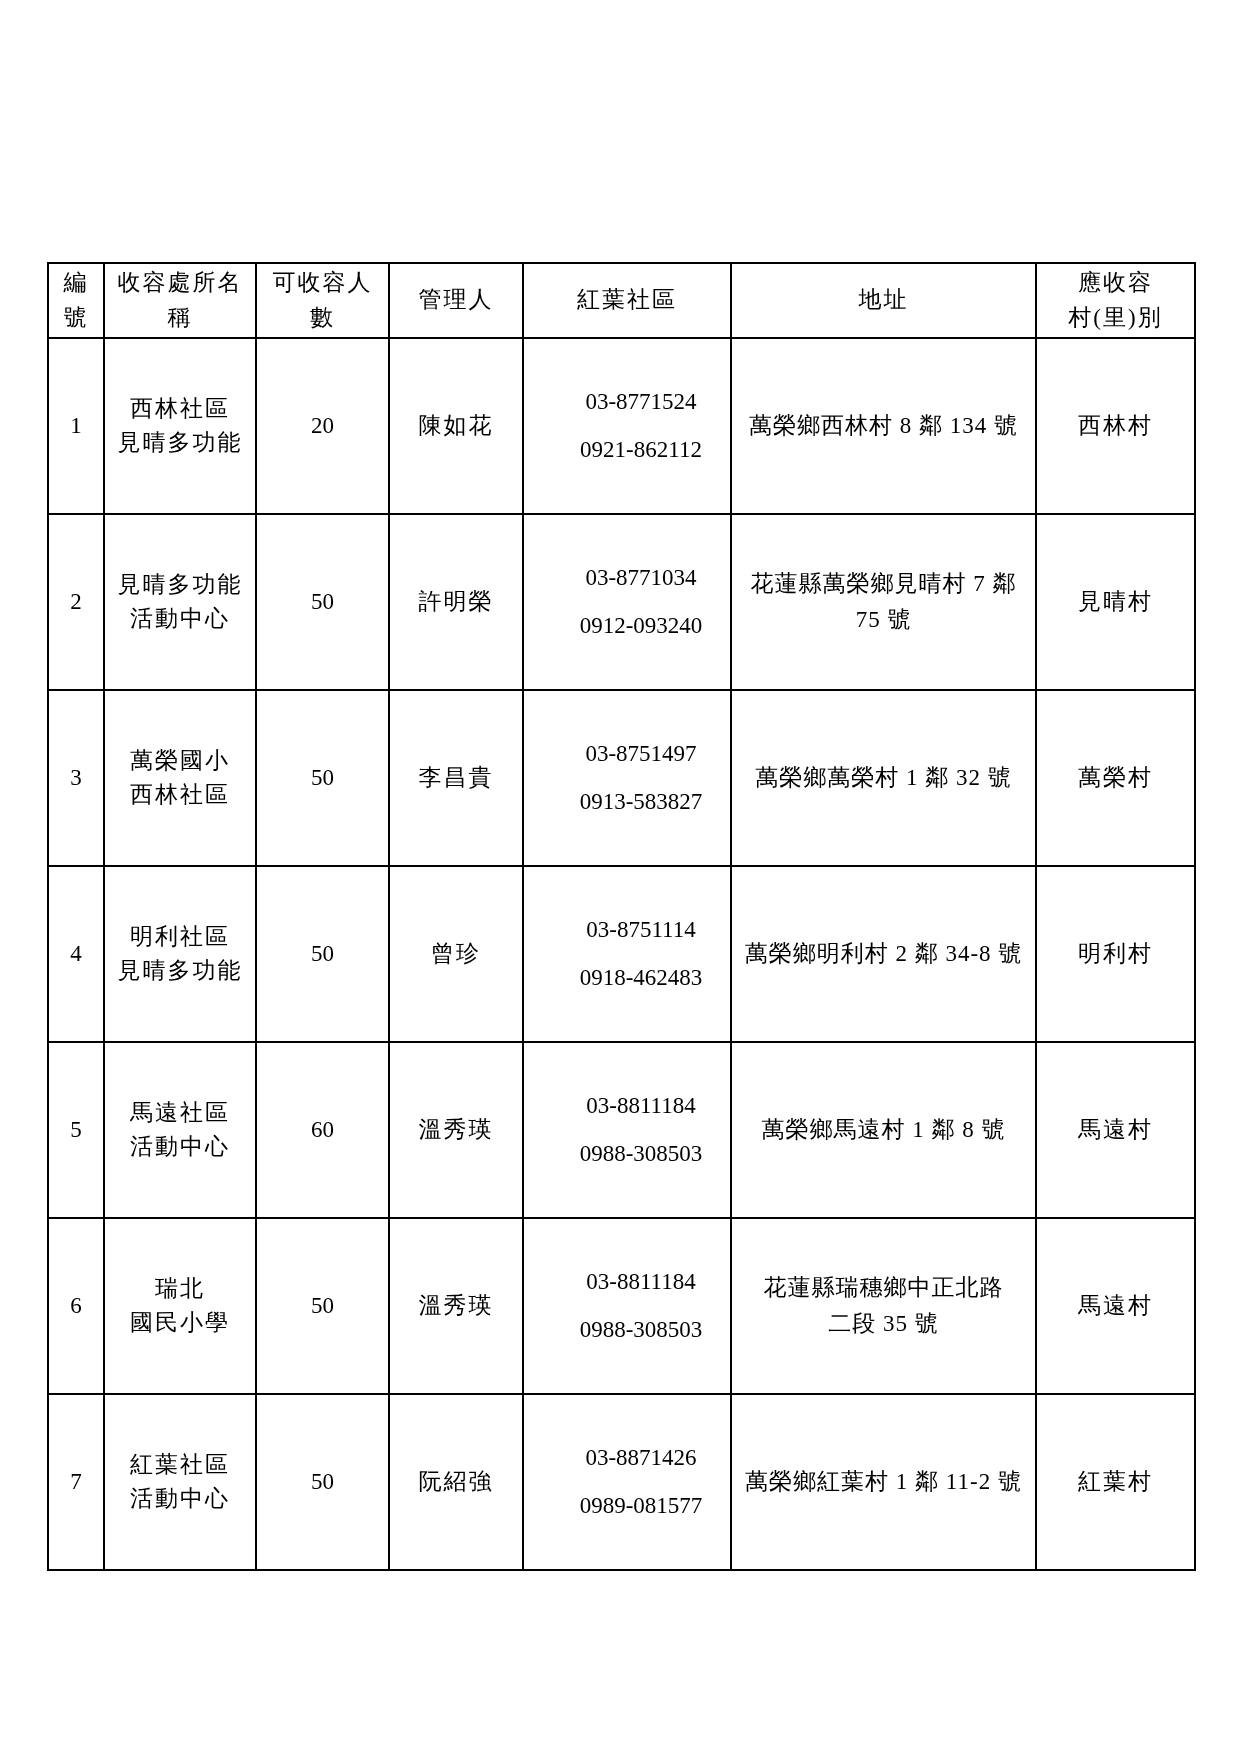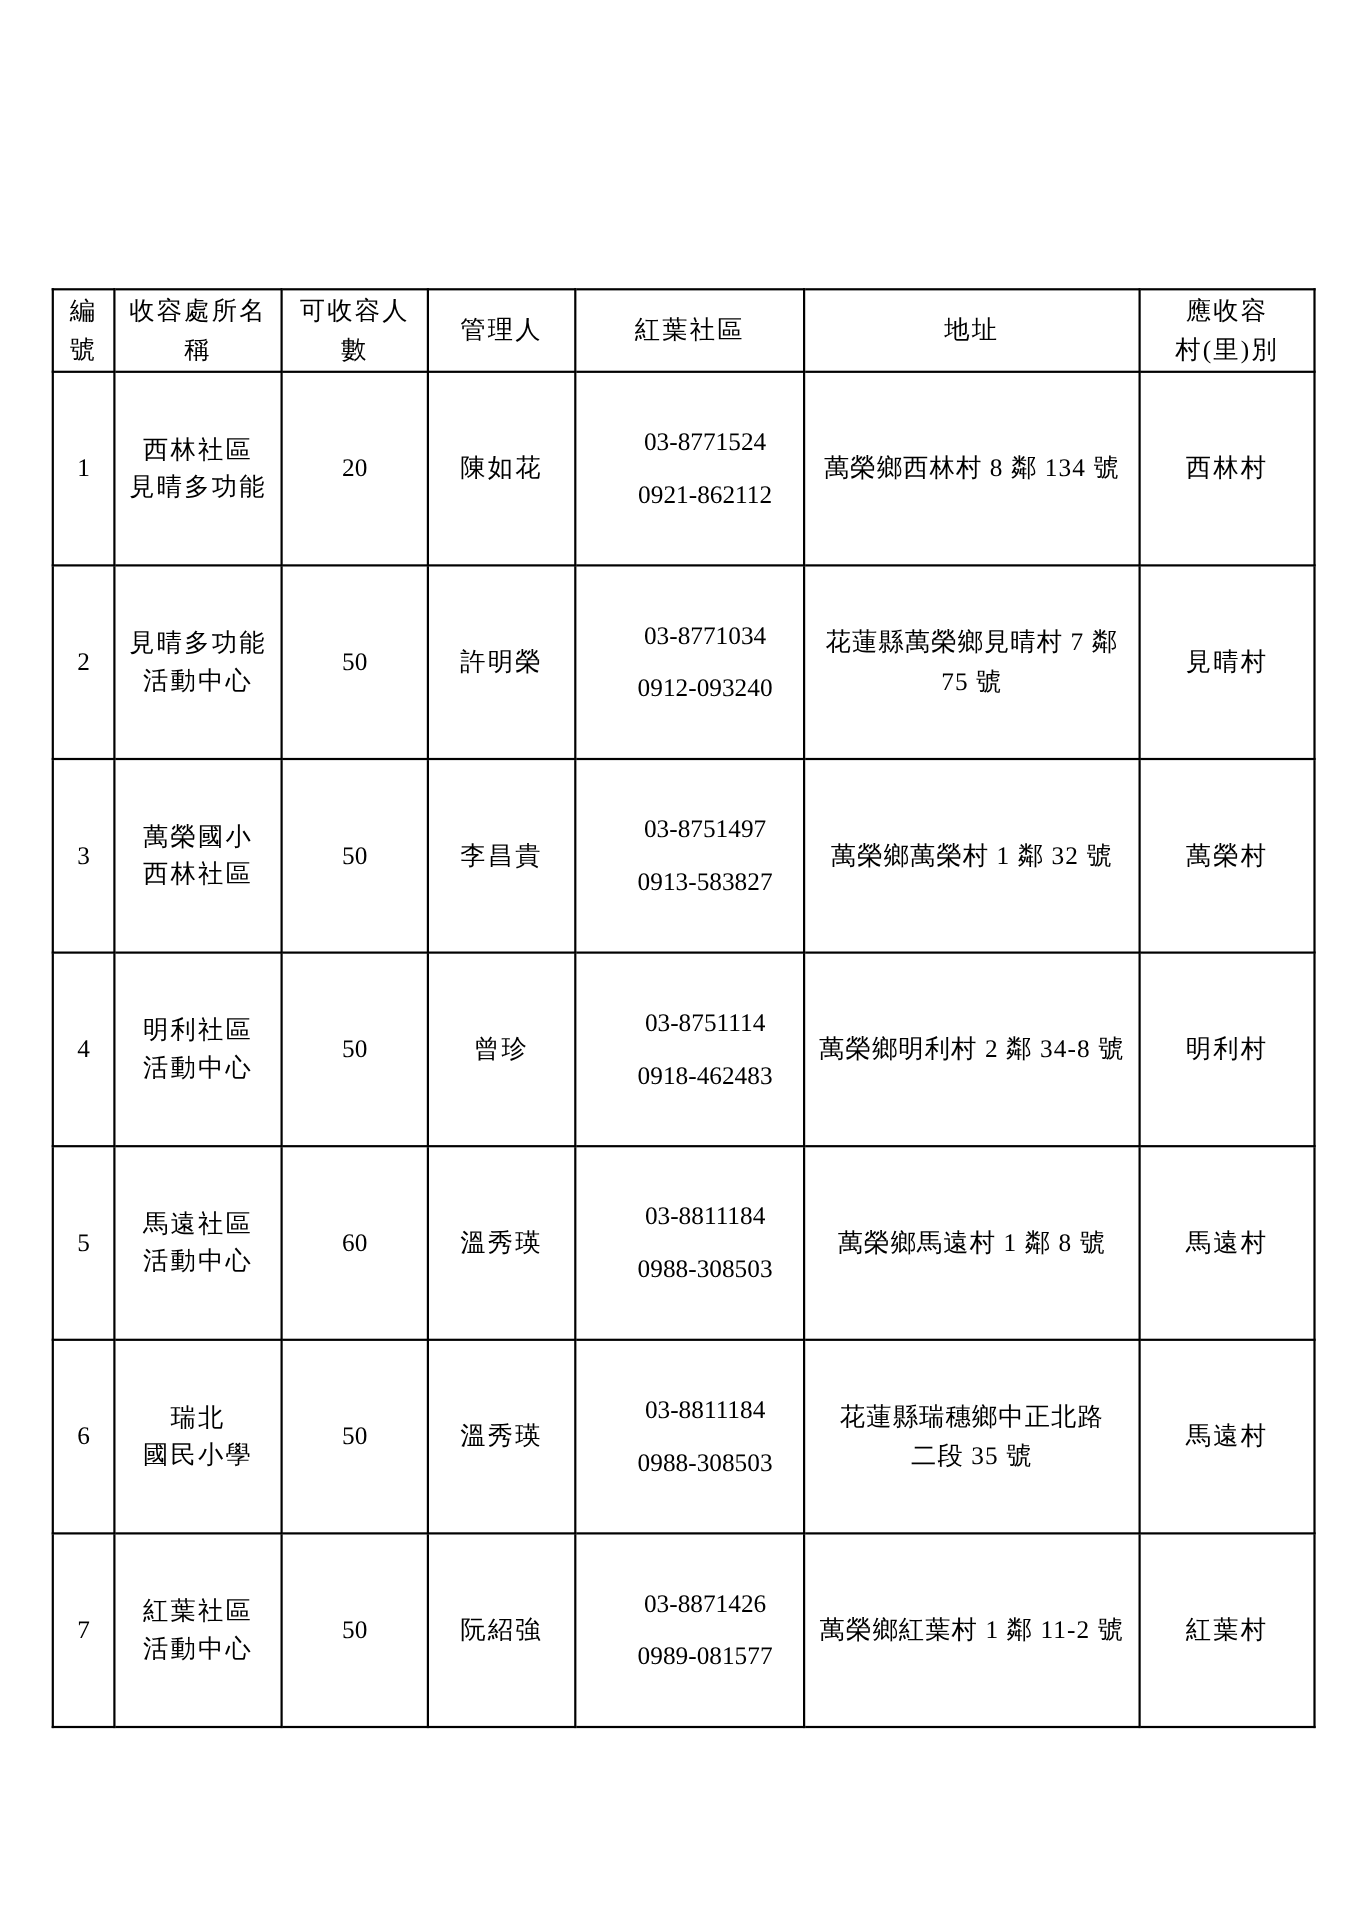--- a/index.html
+++ b/index.html
@@ -125,21 +125,21 @@
         <td class="cell-manager">李昌貴</td>
         <td class="cell-phone">03-8751497
 0913-583827</td>
         <td class="cell-address">萬榮鄉萬榮村 1 鄰 32 號</td>
         <td class="cell-village">萬榮村</td>
       </tr>
 
       <tr class="data-row">
         <td class="cell-num">4</td>
         <td class="cell-name">明利社區
-活動中心</td>
+見晴多功能</td>
         <td class="cell-capacity">50</td>
         <td class="cell-manager">曾珍</td>
         <td class="cell-phone">03-8751114
 0918-462483</td>
         <td class="cell-address">萬榮鄉明利村 2 鄰 34-8 號</td>
         <td class="cell-village">明利村</td>
       </tr>
 
       <tr class="data-row">
         <td class="cell-num">5</td>

